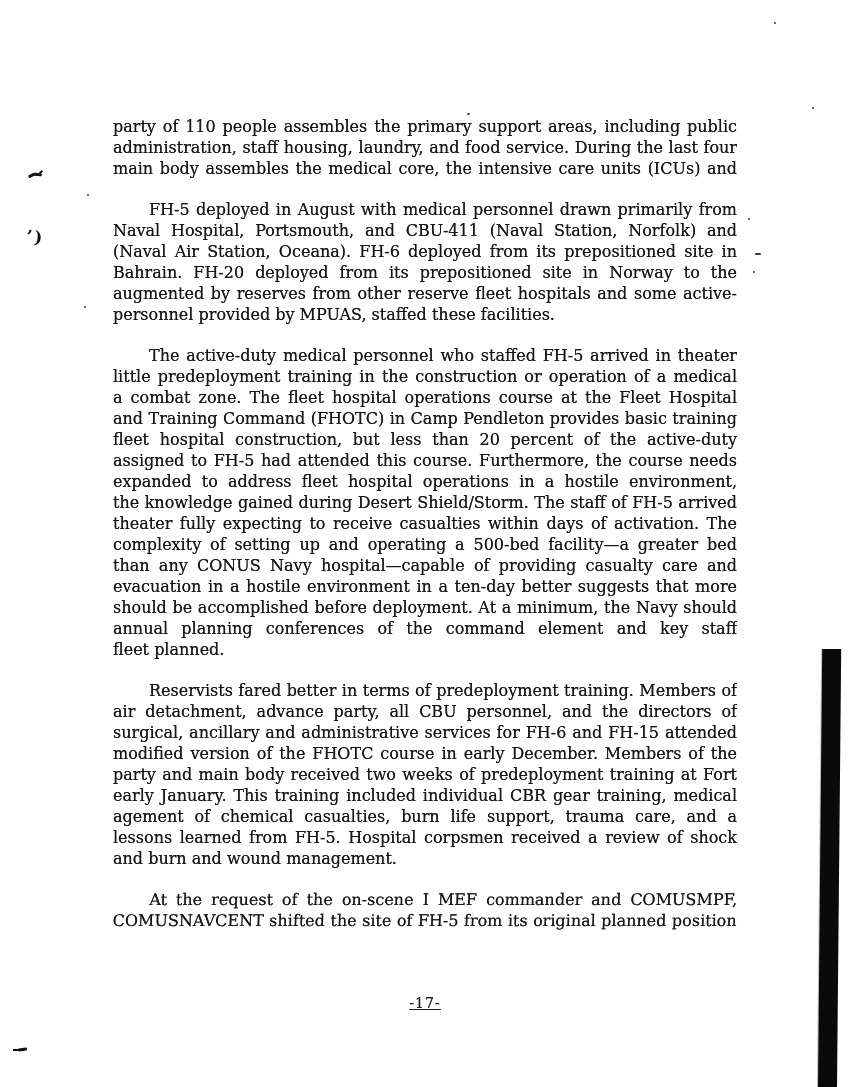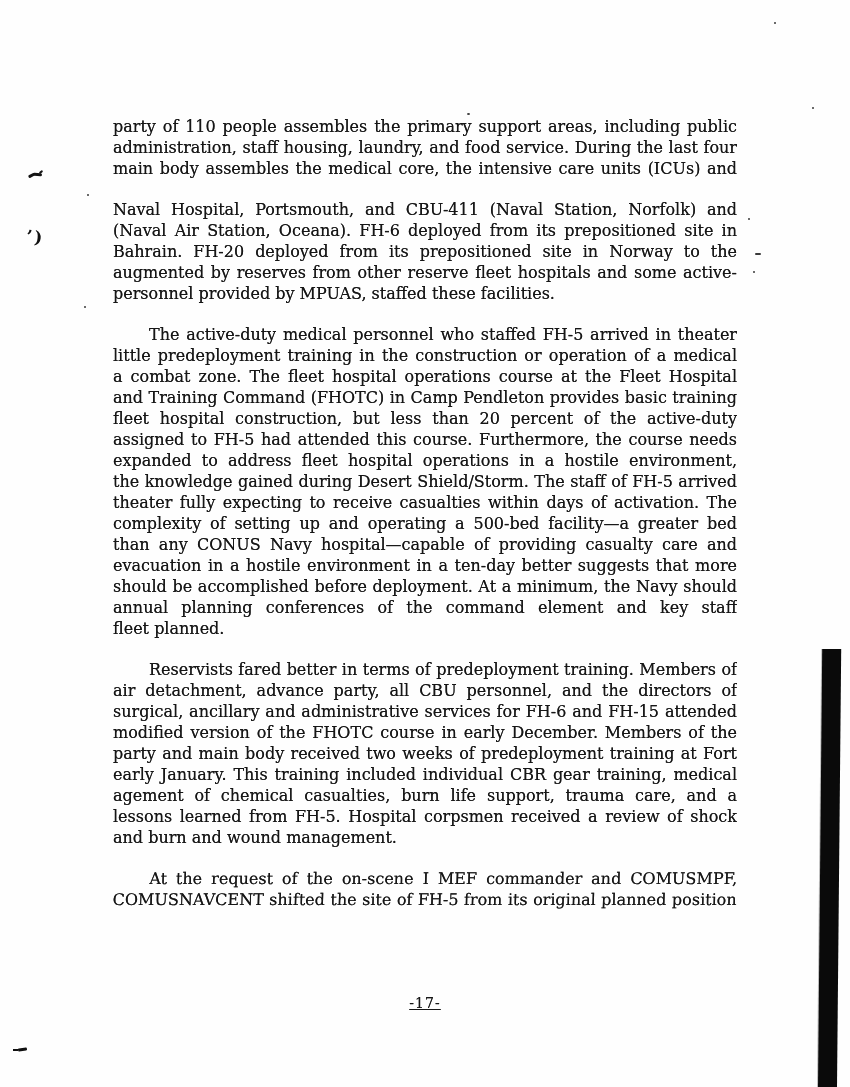--- a/index.html
+++ b/index.html
@@ -59,20 +59,21 @@
 
   <div class="parenmark">’)</div>
 
   <div class="textblock" id="textblock">
       <div class="para">
         <div class="line">party of 110 people assembles the primary support areas, including public works,</div>
         <div class="line">administration, staff housing, laundry, and food service.  During the last four days, the</div>
         <div class="line last">main body assembles the medical core, the intensive care units (ICUs) and the wards.</div>
       </div>
       <div class="para">
+        <div class="line first">FH-5 deployed in August with medical personnel drawn primarily from</div>
         <div class="line">Naval Hospital, Portsmouth, and CBU-411 (Naval Station, Norfolk) and CBU-415</div>
         <div class="line">(Naval Air Station, Oceana).  FH-6 deployed from its prepositioned site in Japan to</div>
         <div class="line">Bahrain.  FH-20 deployed from its prepositioned site in Norway to the vicinity of</div>
         <div class="line">augmented by reserves from other reserve fleet hospitals and some active-duty</div>
         <div class="line last">personnel provided by MPUAS, staffed these facilities.</div>
       </div>
       <div class="para">
         <div class="line first">The active-duty medical personnel who staffed FH-5 arrived in theater with</div>
         <div class="line">little predeployment training in the construction or operation of a medical facility in</div>
         <div class="line">a combat zone.  The fleet hospital operations course at the Fleet Hospital Operations</div>

